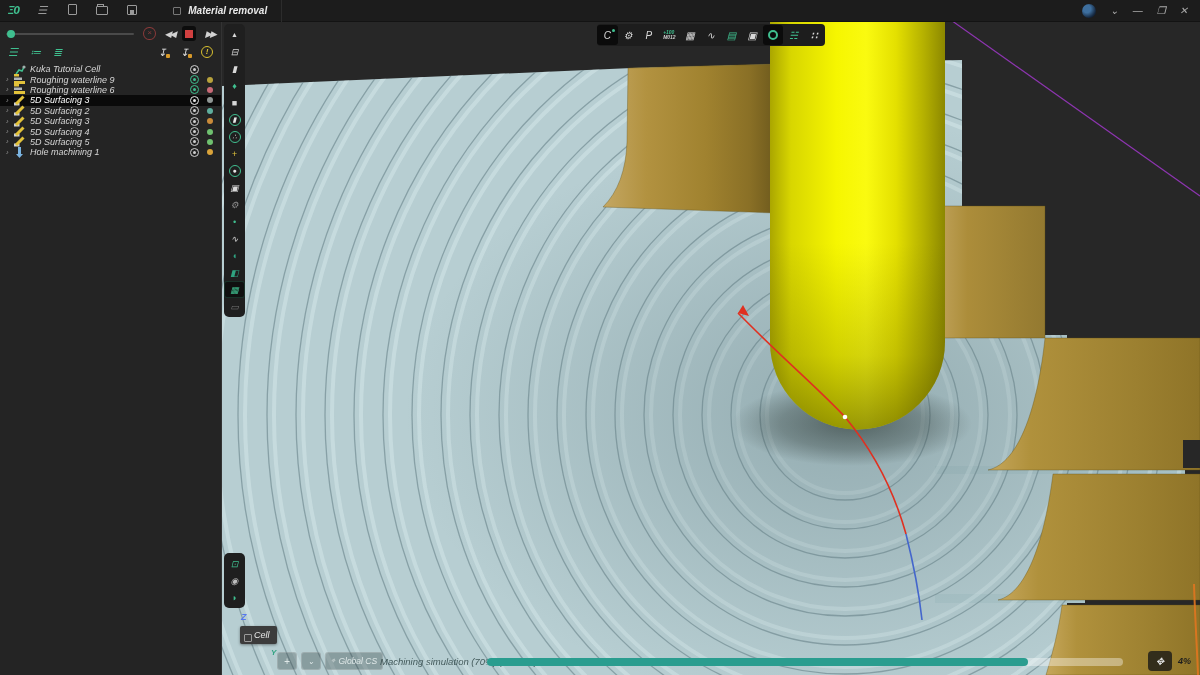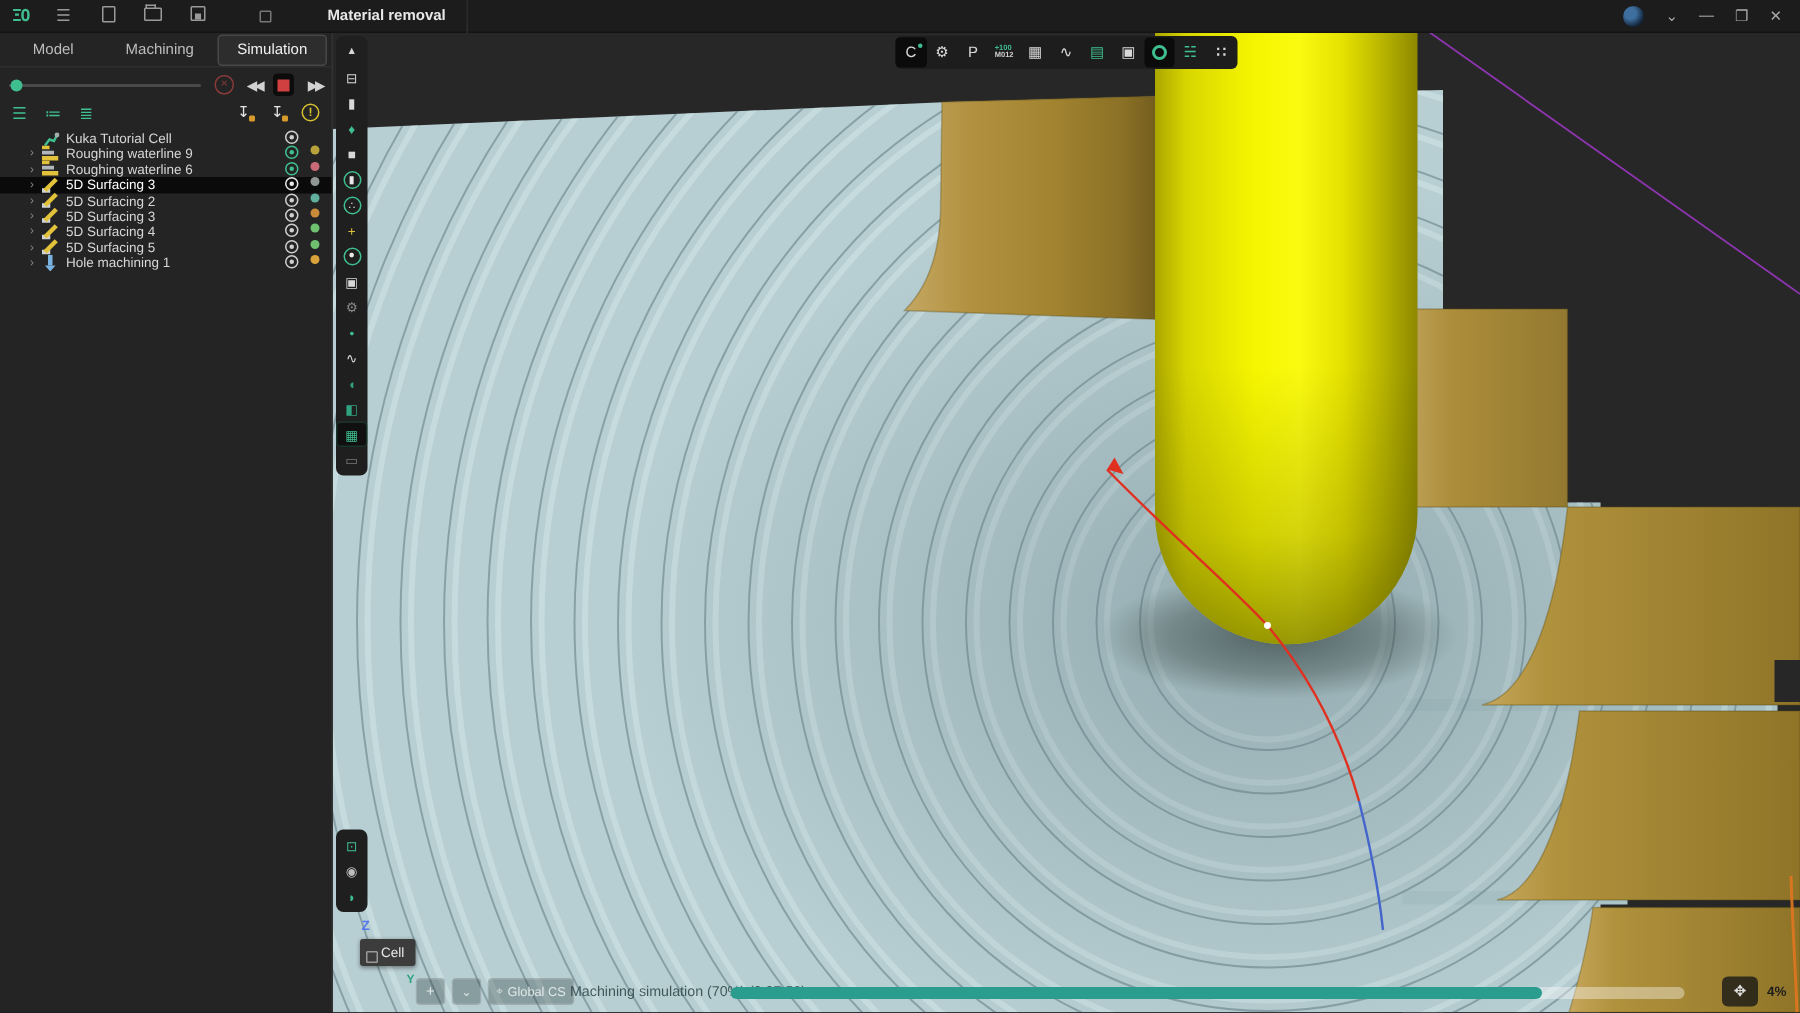--- a/index.html
+++ b/index.html
@@ -1,35 +1,35 @@
 <!DOCTYPE html>
 <html><head>
 <meta charset="utf-8">
 <style>
   * { margin:0; padding:0; box-sizing:border-box; }
   html,body { width:1200px; height:675px; overflow:hidden; background:#1b1b1b;
     font-family:"Liberation Sans", sans-serif; }
-  #app { position:relative; width:984px; height:675px; }
+  #app { position:relative; width:984px; height:675px;font-style:italic; }
 
   
   #titlebar { position:absolute; left:0; top:0; width:1200px; height:22px;
     background:#1c1c1c; border-bottom:1px solid #131313; display:flex; align-items:center; z-index:40; }
   .logo { color:#3fbf8f; font-family:"DejaVu Sans Mono", monospace; font-size:11px; font-weight:bold;
     margin-left:8px; letter-spacing:-1px; }
   .tb-icon { color:#9a9a9a; font-size:11px; margin-left:16px; width:14px; text-align:center; cursor:default; }
   .ic-hamburger { letter-spacing:0; }
   .css-file { width:9px; height:11px; border:1px solid #9a9a9a; border-radius:1px; position:relative; display:inline-block; }
   .css-folder { width:12px; height:9px; border:1px solid #9a9a9a; border-radius:1px; position:relative; display:inline-block; }
   .css-folder:before { content:""; position:absolute; left:0; top:-3px; width:5px; height:2px; border:1px solid #9a9a9a; border-bottom:none; }
   .css-save { width:10px; height:10px; border:1px solid #9a9a9a; border-radius:1px; position:relative; display:inline-block; }
   .css-save:after { content:""; position:absolute; left:2px; top:4px; width:4px; height:4px; background:#9a9a9a; }
   .doc-tab { display:flex; align-items:center; margin-left:20px; height:22px; padding:0 14px;
     border-right:1px solid #2c2c2c; }
   .doc-box { width:8px; height:8px; border:1px solid #777; border-radius:1px; margin-right:7px; }
-  .doc-label { color:#e8e8e8; font-size:10px; font-weight:bold;margin-left:30px; }
+  .doc-label { color:#e8e8e8; font-size:10px; font-weight:bold; }
   .tb-right { margin-left:auto; display:flex; align-items:center; gap:14px; padding-right:12px; }
   .avatar { width:14px; height:14px; border-radius:50%;
     background:radial-gradient(circle at 35% 35%, #3e6f9e 0 30%, #14263d 70%, #090f18 100%); }
   .win-btn { color:#ababab; font-size:10px; cursor:default; }
 
   
   #left-panel { position:absolute; left:0; top:22px; width:222px; height:653px;
     background:#242424; border-right:1px solid #333; z-index:30; }
   .panel-tabs { display:flex; align-items:center; height:23px; border-bottom:1px solid #2d2d2d; }
   .ptab { flex:1; text-align:center; color:#bdbdbd; font-size:10px; padding:4px 0; }
@@ -44,21 +44,21 @@
   .pb-stop-box { width:15px; height:15px; background:#0c0c0c; border-radius:3px; display:flex;
     align-items:center; justify-content:center; margin-left:8px; }
   .pb-stop { width:8px; height:8px; background:#d04040; }
   .tools-row { display:flex; align-items:center; height:18px; padding:0 8px; }
   .list-ic { color:#3fbf8f; font-size:11px; margin-right:12px; letter-spacing:0; }
   .goto-ic { position:relative; color:#e6e6e6; font-size:10px; margin-left:14px; }
   .goto-ic i { position:absolute; right:-3px; bottom:0; width:4px; height:4px; background:#d89a2a; border-radius:1px; }
   .warn-ic { width:12px; height:12px; border:1.3px solid #d8c030; border-radius:50%; color:#d8c030;
     font-size:8px; font-weight:bold; text-align:center; line-height:10px; margin-left:12px; }
   #tree { margin-top:3px; }
-  .trow { display:flex; height:10.4px; padding-left:20px; position:relative; }
+  .trow { display:flex; align-items:center; height:10.4px; padding-left:6px; position:relative; }
   .trow.selected { background:#0a0a0a; }
   .chev { color:#8a8a8a; font-size:8px; width:8px; }
   .ticon { width:12px; height:10px; margin-right:4px; display:flex; align-items:center; }
   .tlabel { color:#d6d6d6; font-size:9px; white-space:nowrap; }
   .trow.selected .tlabel { color:#ffffff; }
   .teye { position:absolute; right:22px; width:9px; height:9px; border:1px solid #cfcfcf;
     border-radius:50%; display:flex; align-items:center; justify-content:center; }
   .teye i { width:3px; height:3px; border-radius:50%; background:#cfcfcf; }
   .tdot { position:absolute; right:8px; width:6px; height:6px; border-radius:50%; }
 
@@ -133,25 +133,20 @@
     <div class="tb-right">
       <span class="avatar"></span>
       <span class="win-btn">⌄</span>
       <span class="win-btn">—</span>
       <span class="win-btn">❐</span>
       <span class="win-btn">✕</span>
     </div>
   </div>
 
   <div id="left-panel">
-    <div class="panel-tabs">
-      <span class="ptab">Model</span>
-      <span class="ptab">Machining</span>
-      <span class="ptab active">Simulation</span>
-    </div>
 
     <div class="playback">
       <span class="slider-track">
         <span class="slider-knob"></span>
       </span>
       <span class="pb-btn pb-abort">×</span>
       <span class="pb-btn">◀◀</span>
       <span class="pb-stop-box">
           <span class="pb-stop"></span>
         </span>

